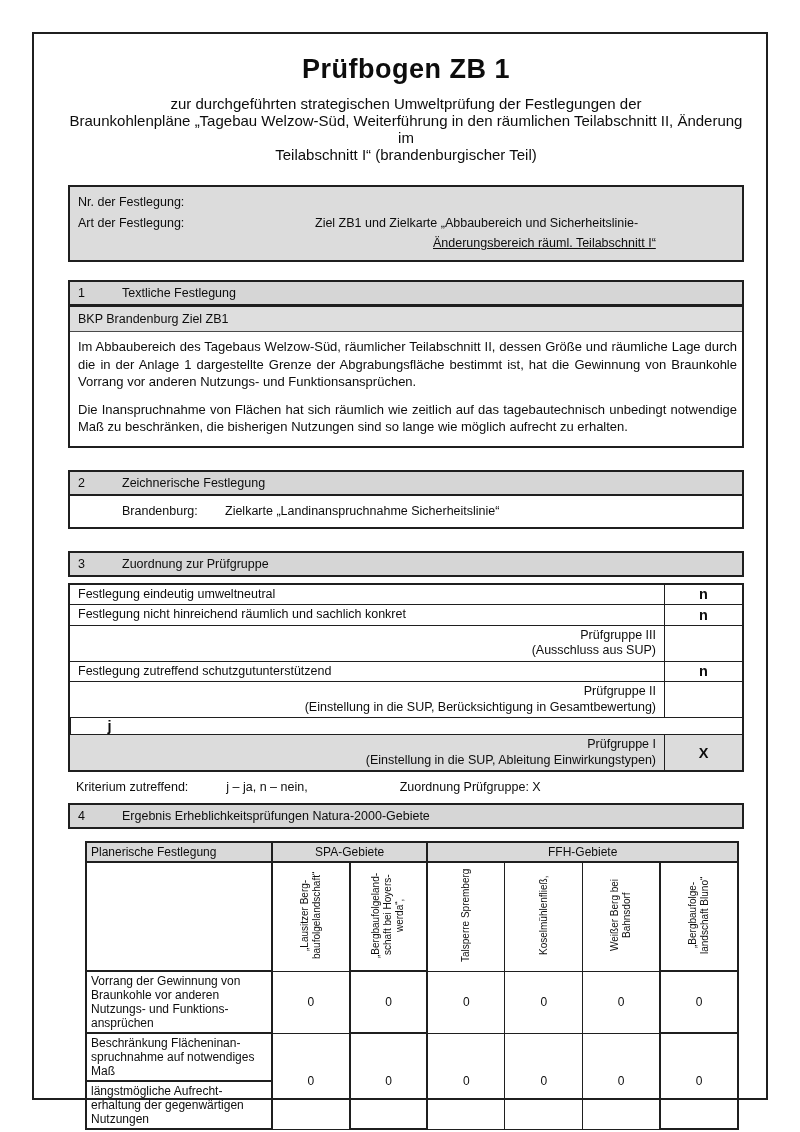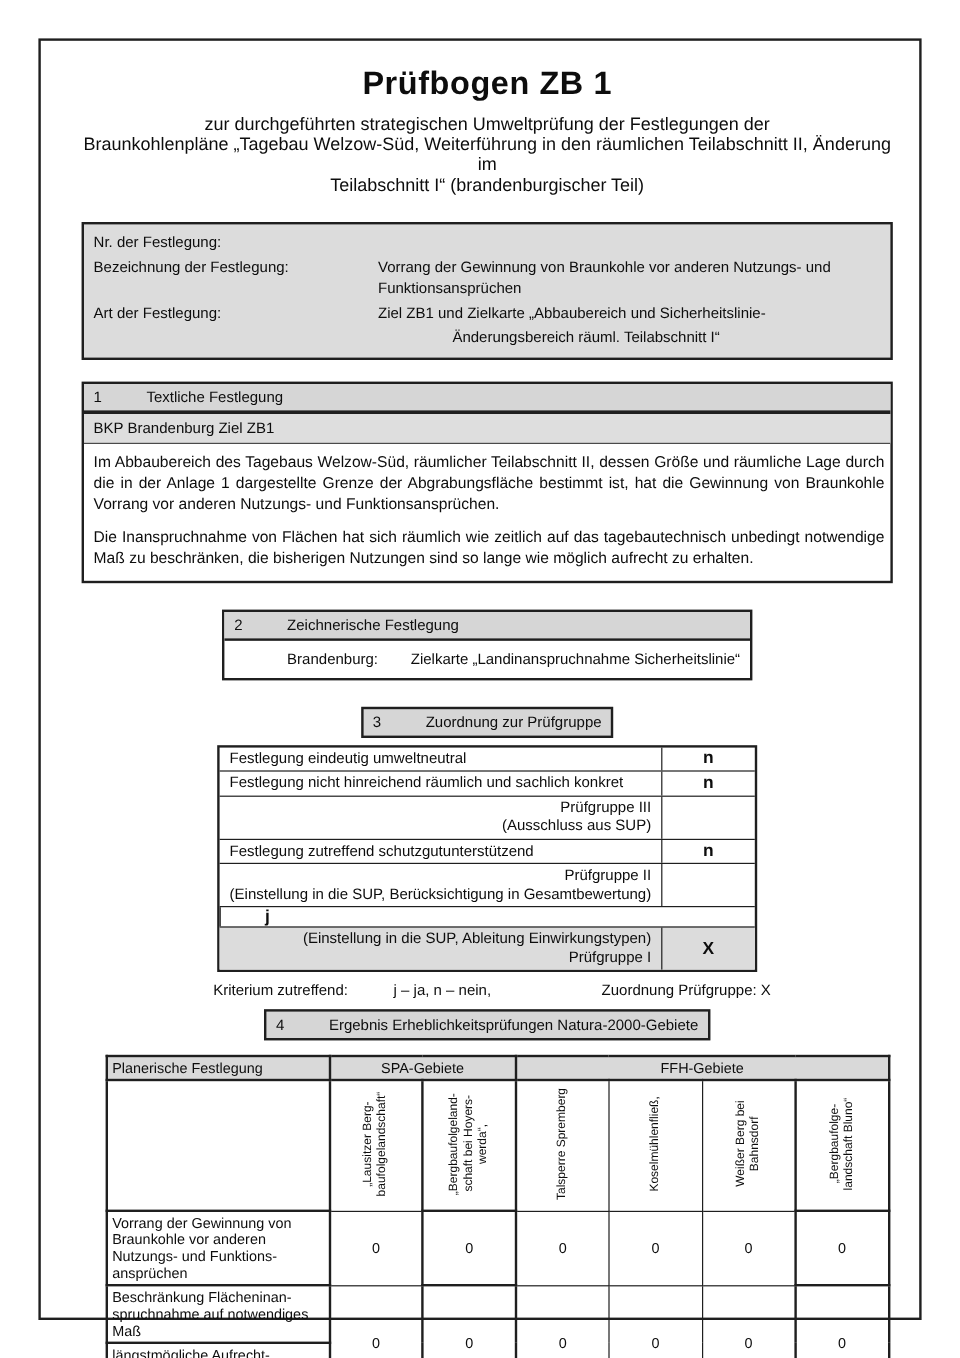--- a/index.html
+++ b/index.html
@@ -13,21 +13,20 @@
     font-size: 12.5px;
   }
   .page-frame {
     position: absolute;
     left: 32px; top: 32px;
     width: 736px; height: 1068px;
     border: 2px solid #1f1f1f;
     padding: 18px 22px 12px 34px;
     display: flex;
     flex-direction: column;
-    align-items: center;
   }
   
   .doc-title {
     text-align: center;
     font-size: 27px;
     font-weight: bold;
     margin: 2px 0 10px 0;
     letter-spacing: 0.5px;
   }
   .doc-subtitle {
@@ -39,21 +38,21 @@
   
   .info-table {
     border: 2px solid #1f1f1f;
     background: #dcdcdc;
     padding: 5px 8px 6px 8px;
     margin-bottom: 18px;
   }
   .info-row { display: flex; padding: 2px 0; line-height: 17px; }
   .info-label { width: 237px; flex: none; }
   .info-value { flex: 1; }
-  .info-value-line2 { margin-left: 62px; padding-top: 3px; }
+  .info-value-line2 { margin-left: 118px; padding-top: 3px; text-decoration: underline; }
   
   .section-box { border: 2px solid #1f1f1f; margin-bottom: 22px; }
   .section-header {
     background: #d6d6d6;
     padding: 3px 8px;
     line-height: 16px;
     border-bottom: 3px solid #1f1f1f;
   }
   .section-header .sec-num { display: inline-block; width: 44px; }
   .section-header-bar {
@@ -143,24 +142,20 @@
     <div>zur durchgeführten strategischen Umweltprüfung der Festlegungen der</div>
     <div>Braunkohlenpläne „Tagebau Welzow-Süd, Weiterführung in den räumlichen Teilabschnitt II, Änderung im</div>
     <div>Teilabschnitt I“ (brandenburgischer Teil)</div>
   </div>
 
   <div class="info-table">
     <div class="info-row">
       <div class="info-label">Nr. der Festlegung:</div>
     </div>
     <div class="info-row">
-      <div class="info-label">Bezeichnung der Festlegung:</div>
-      <div class="info-value">Vorrang der Gewinnung von Braunkohle vor anderen Nutzungs- und Funktionsansprüchen</div>
-    </div>
-    <div class="info-row">
       <div class="info-label">Art der Festlegung:</div>
       <div class="info-value">
         <div>Ziel ZB1 und Zielkarte „Abbaubereich und Sicherheitslinie-</div>
         <div class="info-value-line2">Änderungsbereich räuml. Teilabschnitt I“</div>
       </div>
     </div>
   </div>
 
   <div class="section-box">
     <div class="section-header">
@@ -210,22 +205,22 @@
         <div>Prüfgruppe II</div>
         <div>(Einstellung in die SUP, Berücksichtigung in Gesamtbewertung)</div>
       </div>
       <div class="pg-val"></div>
     </div>
     <div class="pg-row">
       <div class="pg-val">j</div>
     </div>
     <div class="pg-row gray">
       <div class="pg-text right">
+        <div>Prüfgruppe I</div>
         <div>(Einstellung in die SUP, Ableitung Einwirkungstypen)</div>
-        <div>Prüfgruppe I</div>
       </div>
       <div class="pg-val">X</div>
     </div>
   </div>
   <div class="legend-row">
     <span>Kriterium zutreffend:</span><span class="legend-key">j – ja, n – nein,</span><span class="legend-assign">Zuordnung Prüfgruppe: X</span>
   </div>
 
   <div class="section-header-bar" style="margin-bottom:0">
     <span class="sec-num">4</span><span>Ergebnis Erheblichkeitsprüfungen Natura-2000-Gebiete</span>

